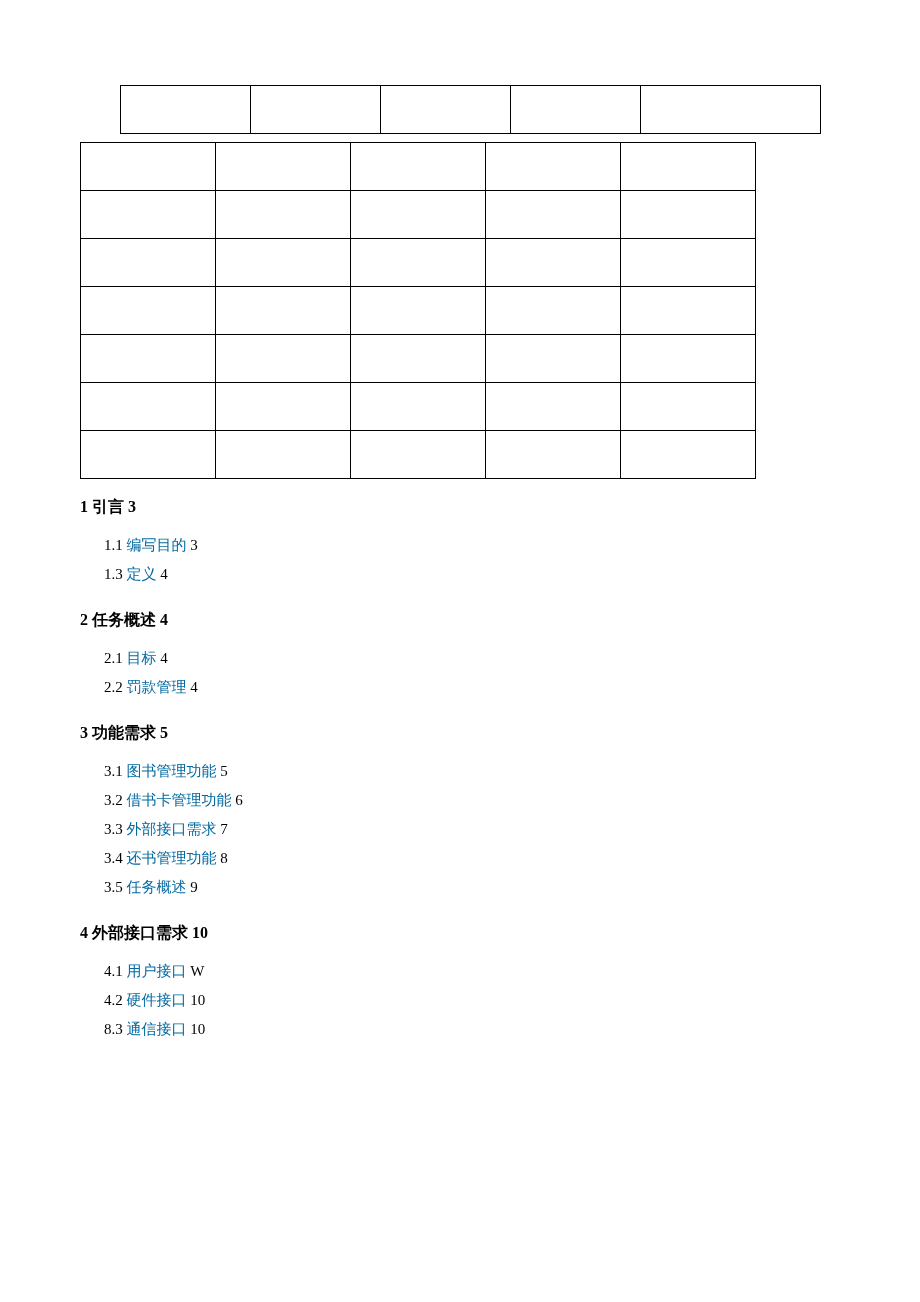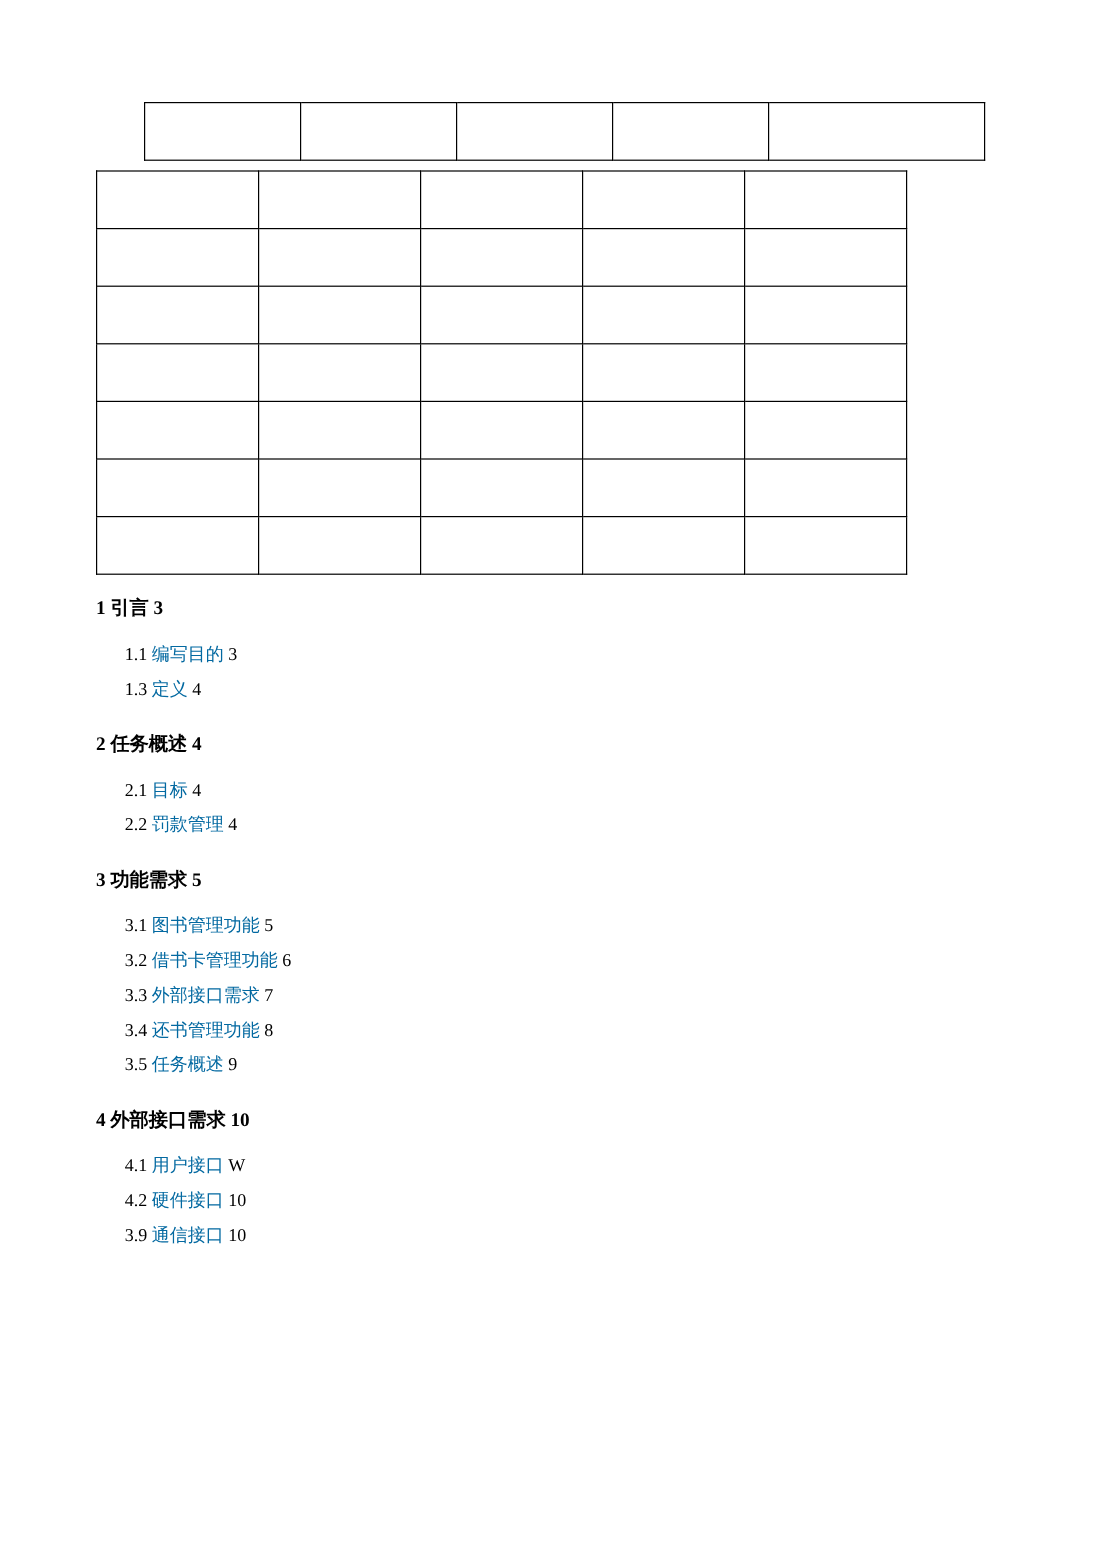--- a/index.html
+++ b/index.html
@@ -227,20 +227,20 @@
         <span class="num">4.1</span>
         <span class="label">用户接口</span>
         <span class="num">W</span>
       </div>
       <div class="toc-item">
         <span class="num">4.2</span>
         <span class="label">硬件接口</span>
         <span class="num">10</span>
       </div>
       <div class="toc-item">
-        <span class="num">3.9</span>
+        <span class="num">8.3</span>
         <span class="label">通信接口</span>
         <span class="num">10</span>
       </div>
     </div>
   </div>
 
 </div>
 
 </body></html>

